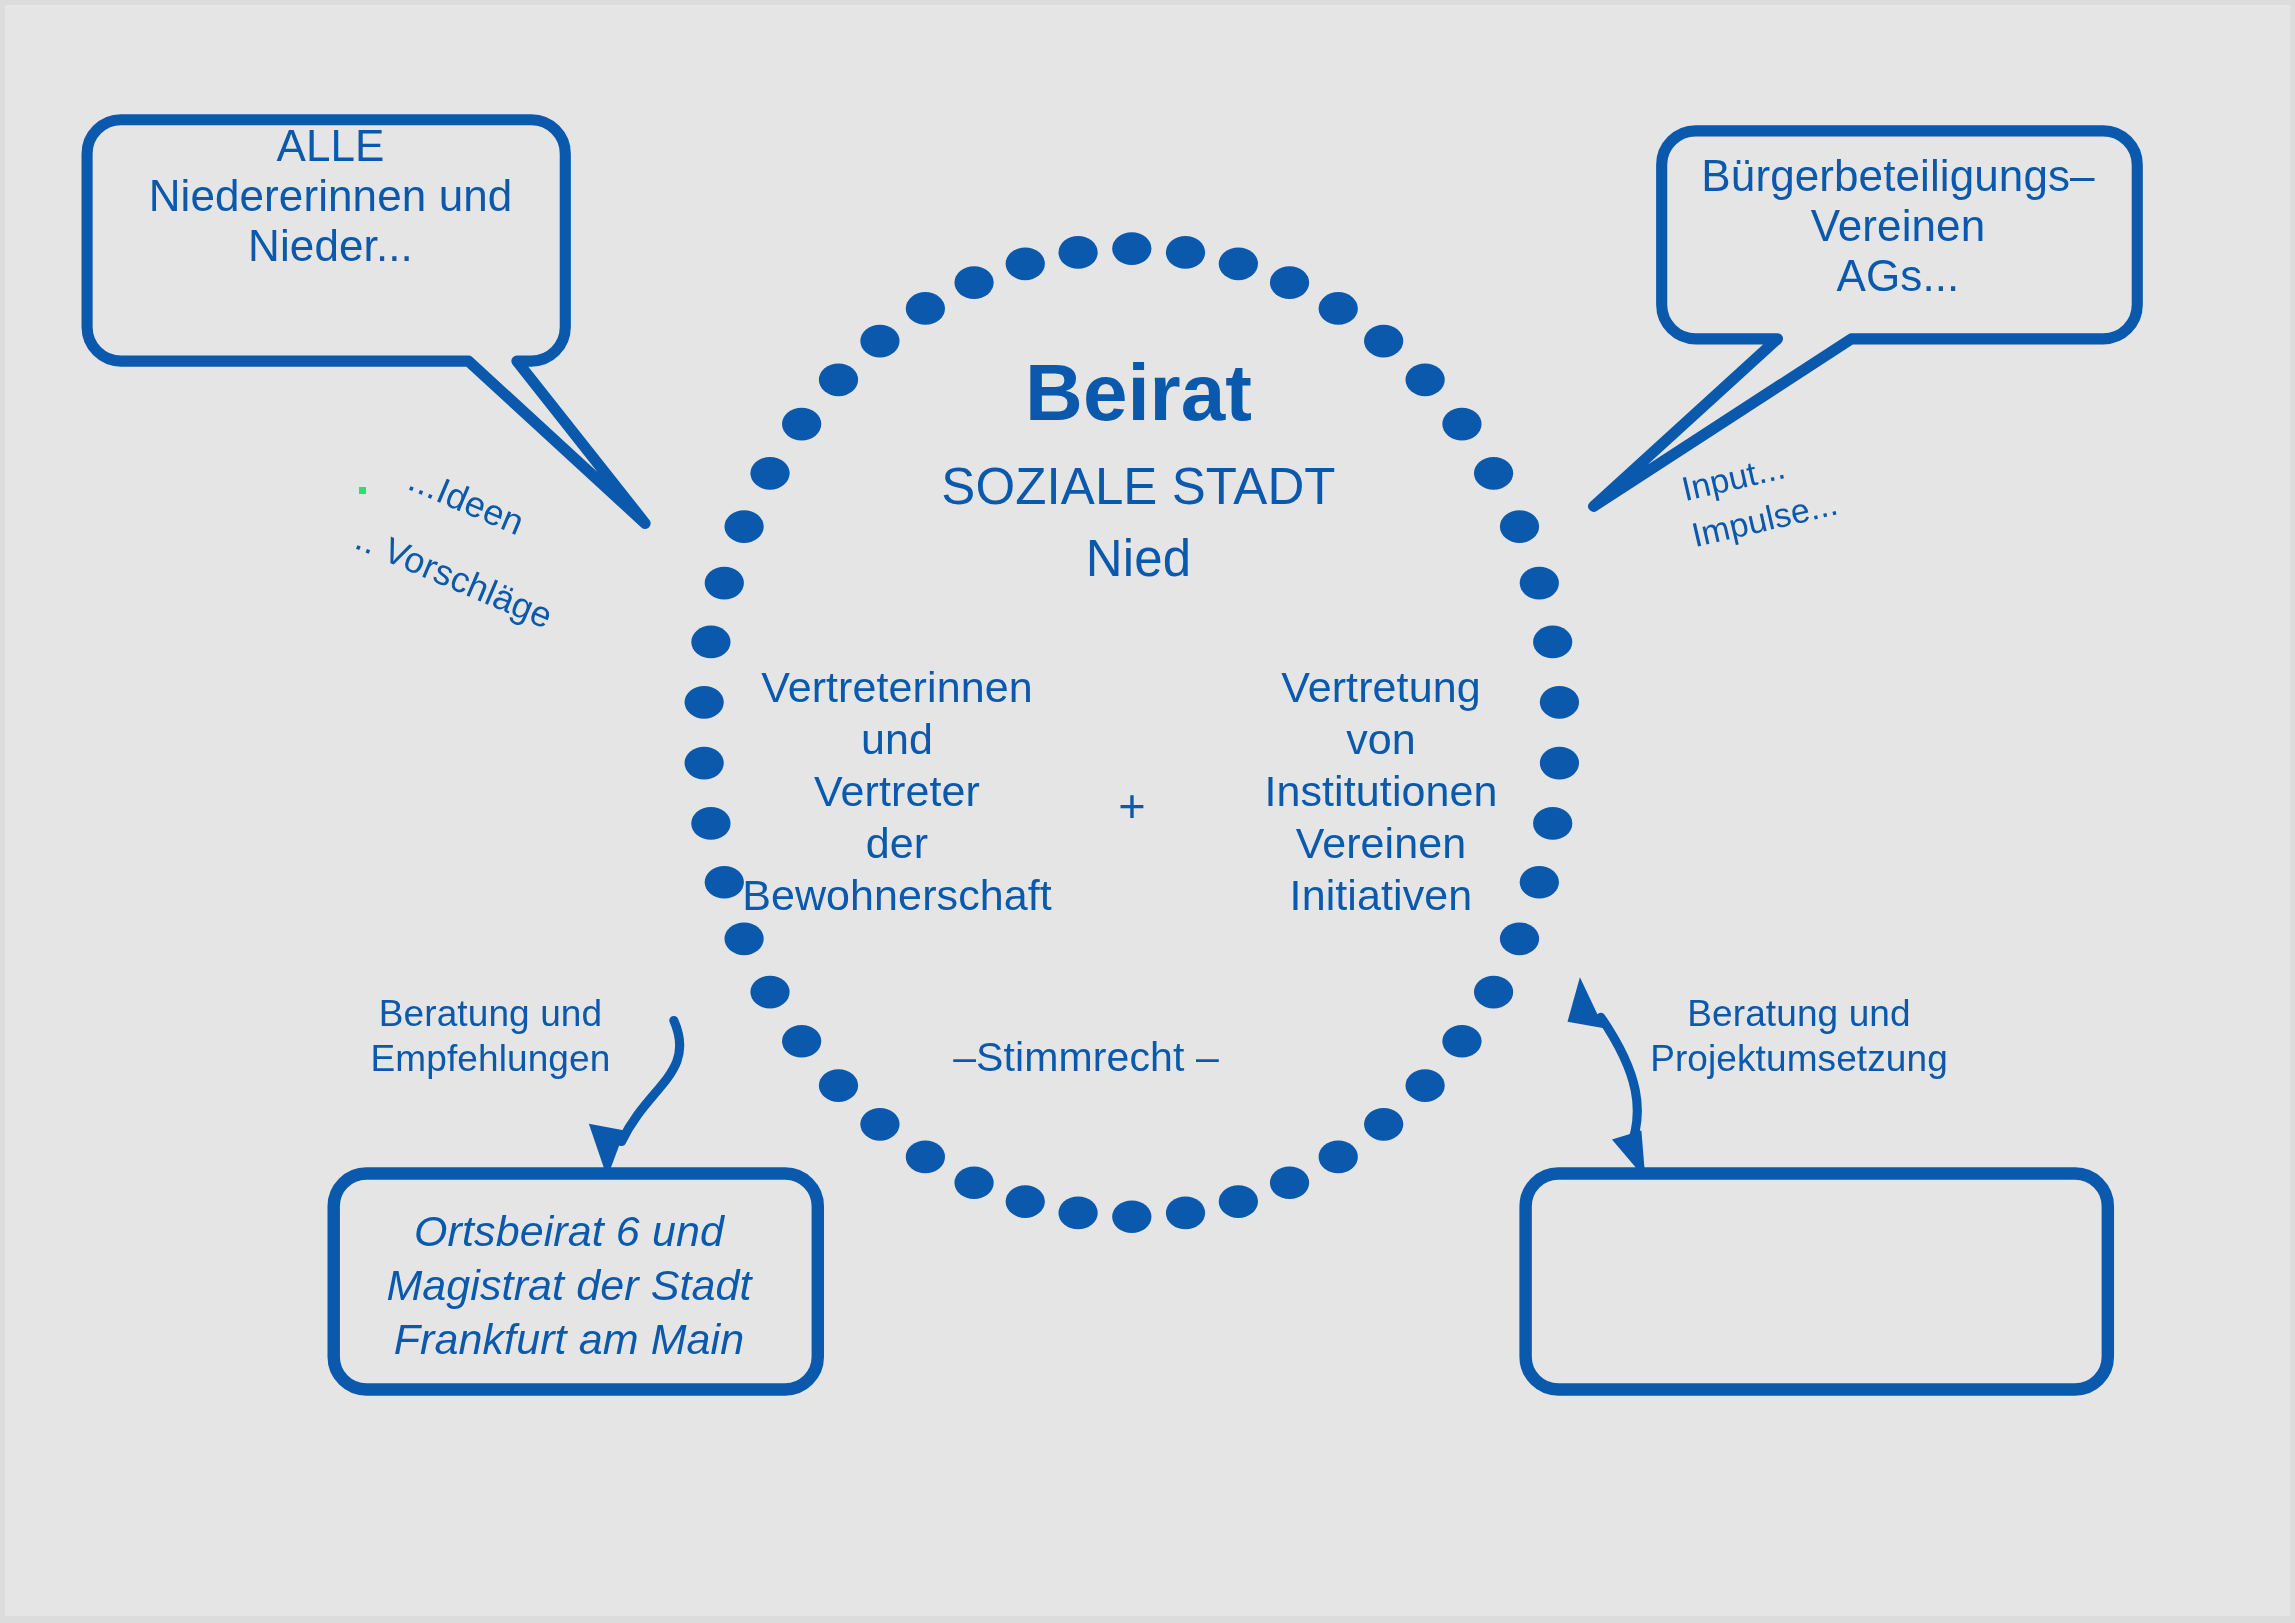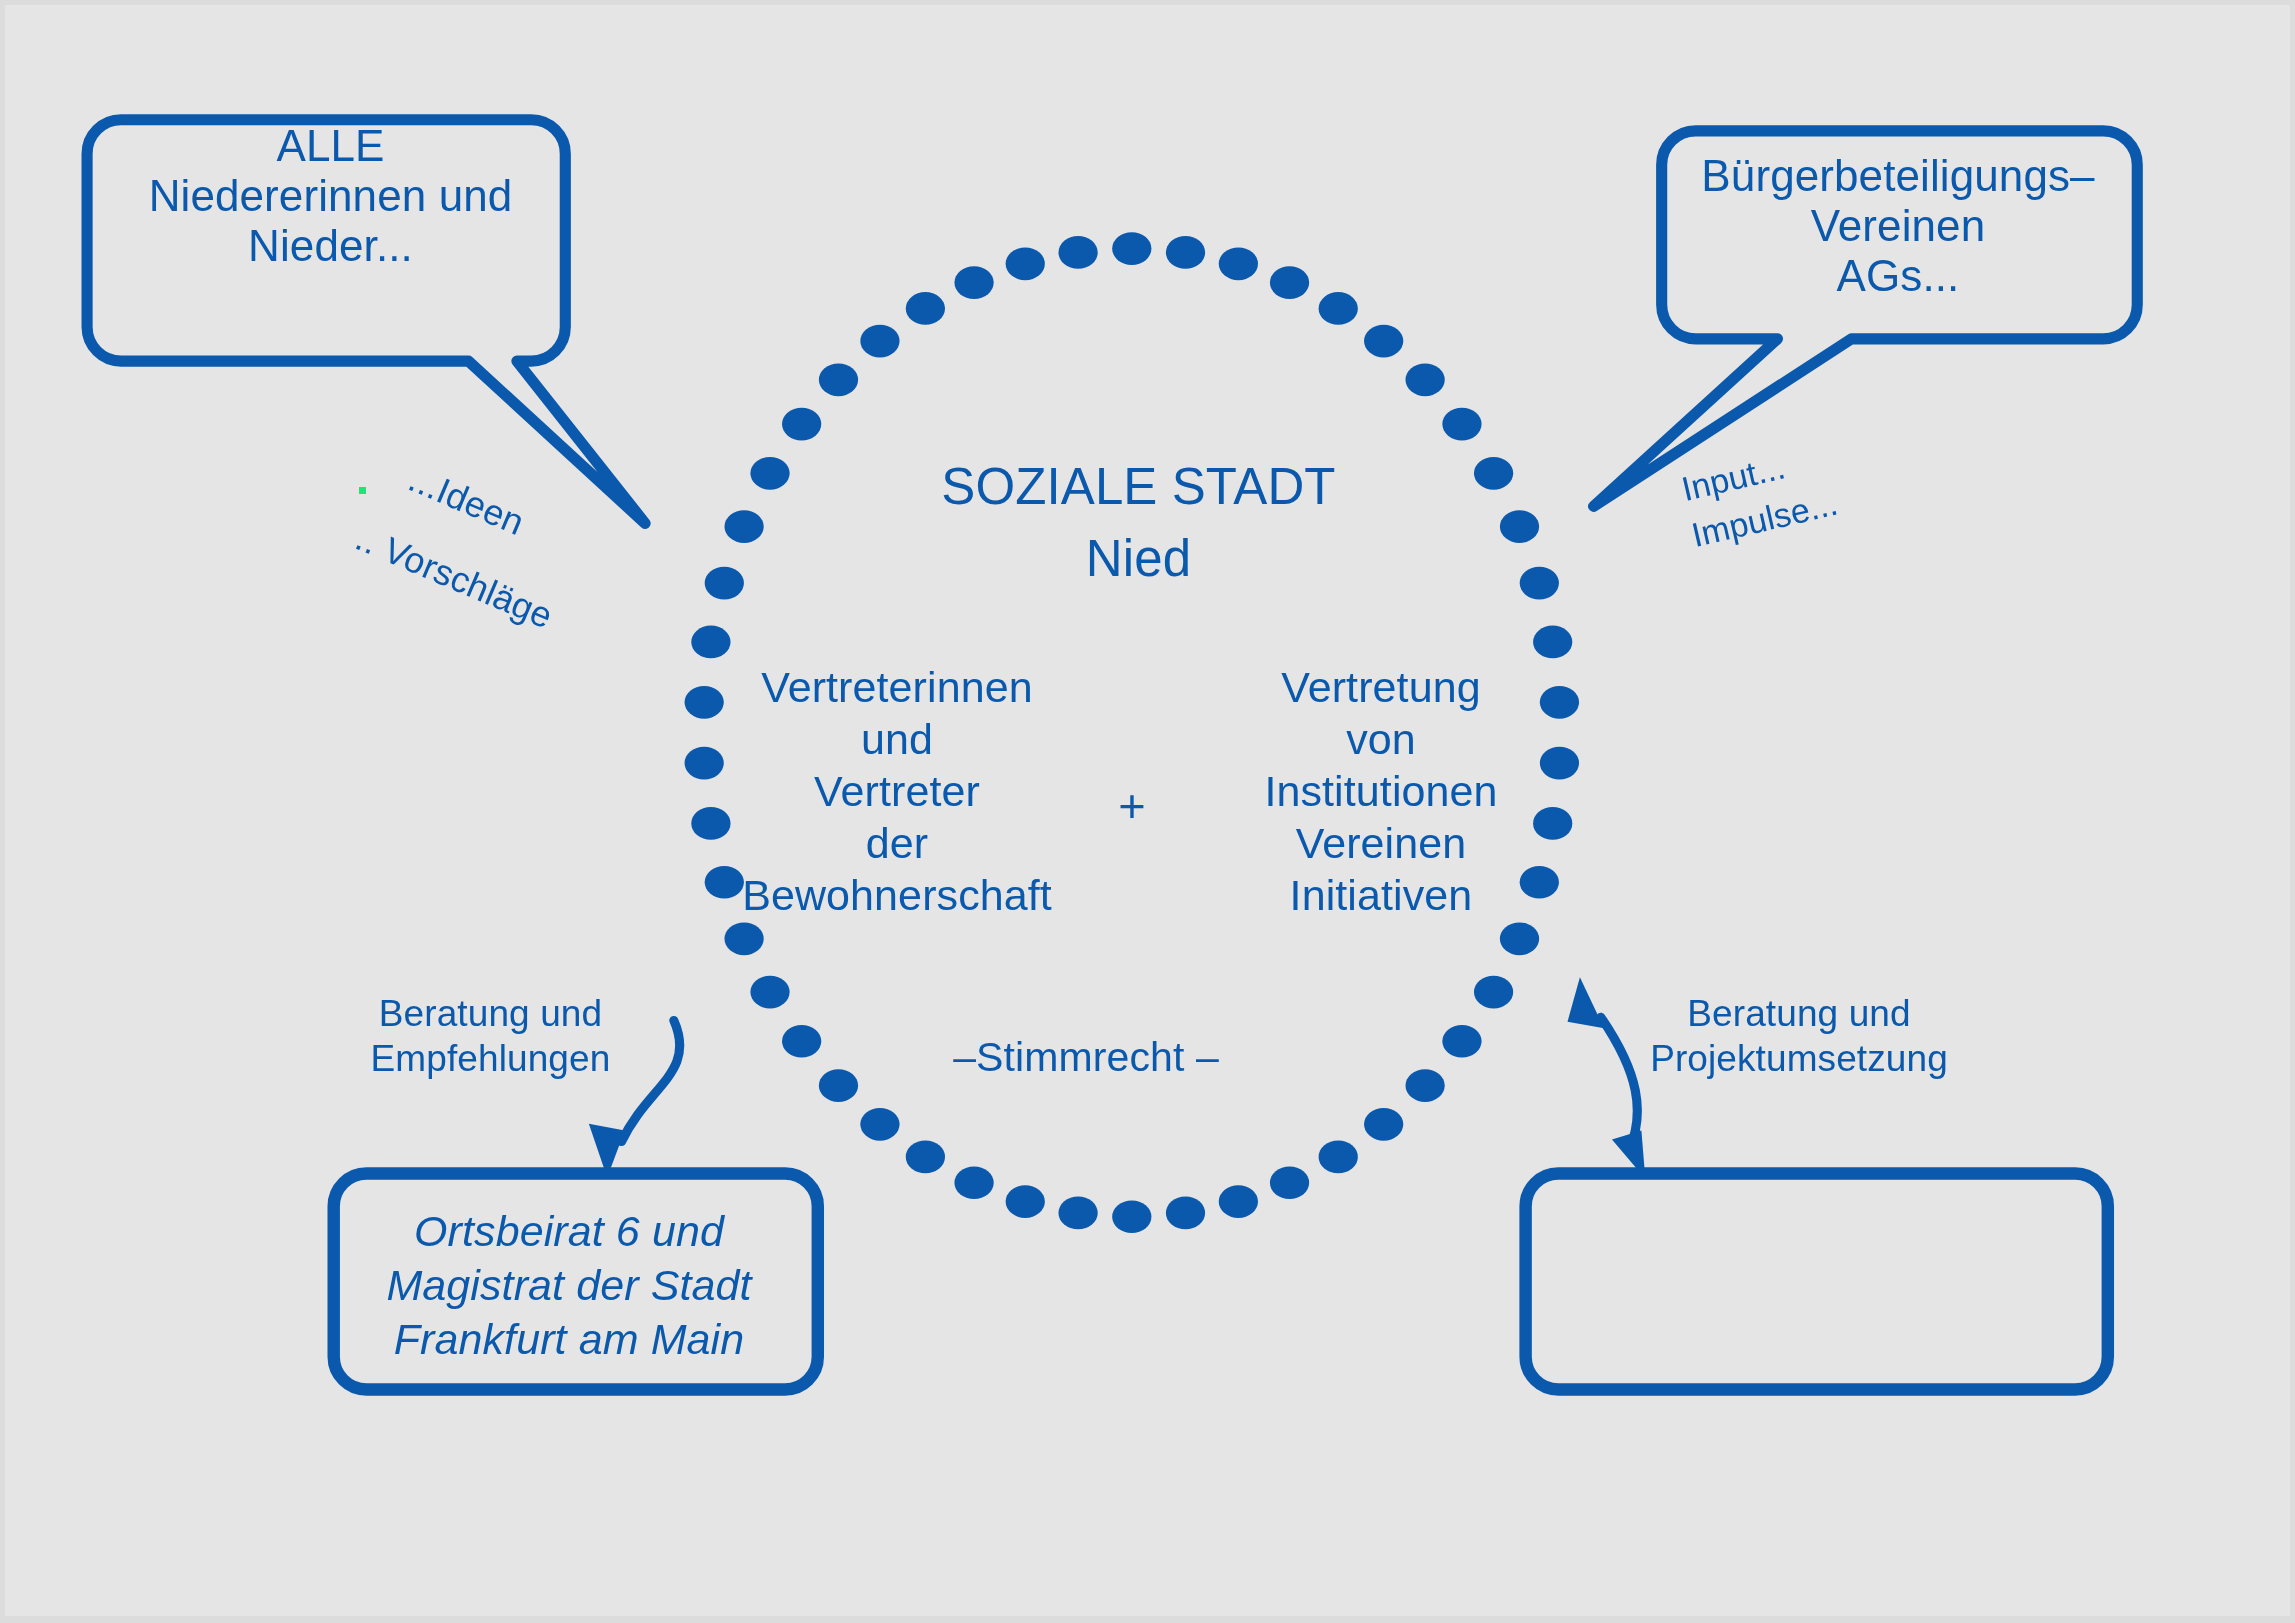--- a/index.html
+++ b/index.html
@@ -263,20 +263,21 @@
   </svg>
 
   <div class="tb" id="bubble-left-text"><span>ALLE</span>
 <span>Niedererinnen und</span>
 <span>Nieder...</span></div>
 
   <div class="tb" id="bubble-right-text"><span>Bürgerbeteiligungs–</span>
 <span>Vereinen</span>
 <span>AGs...</span></div>
 
+  <div class="tb" id="beirat-title">Beirat</div>
   <div class="tb" id="beirat-sub1">SOZIALE STADT</div>
   <div class="tb" id="beirat-sub2">Nied</div>
 
   <div class="tb" id="col-left">Vertreterinnen
 und
 Vertreter
 der
 Bewohnerschaft</div>
   <div class="tb" id="col-plus">+</div>
   <div class="tb" id="col-right">Vertretung

